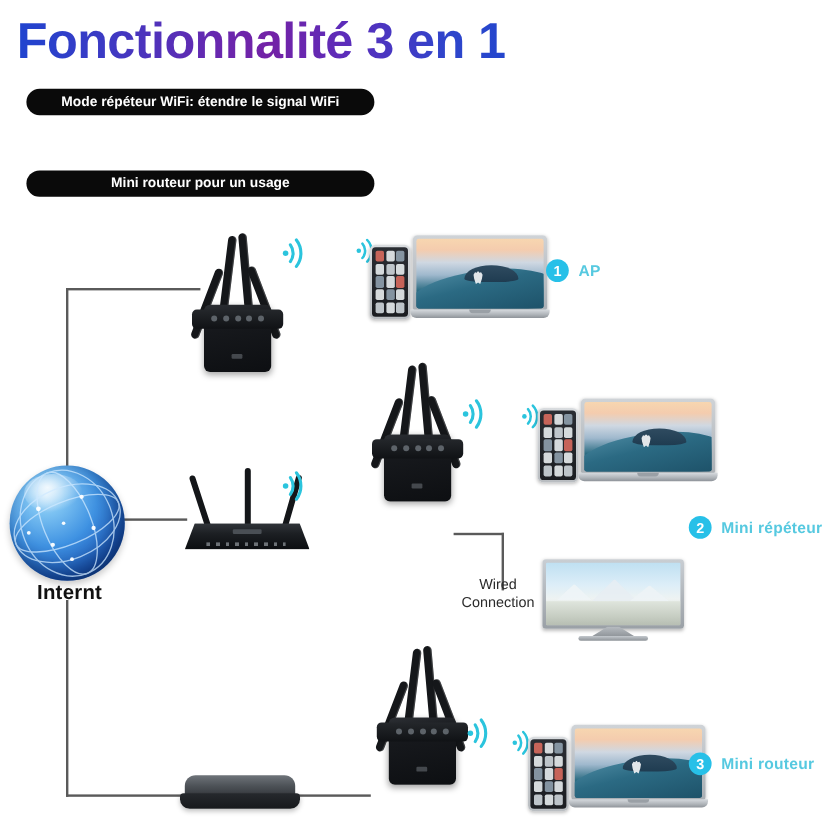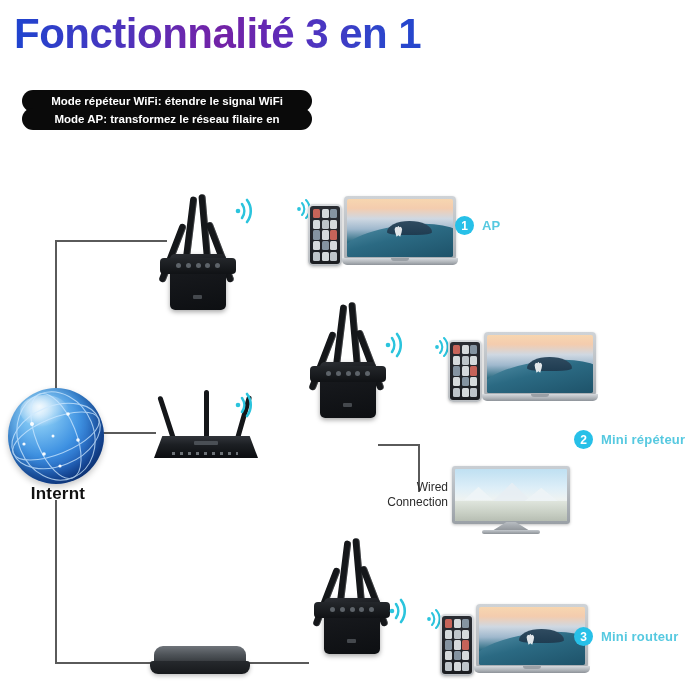--- a/index.html
+++ b/index.html
@@ -20,21 +20,21 @@
     white-space:nowrap;line-height:1.05;
   }
 
   
   .pill{
     position:absolute;background:#0a0a0a;border-radius:14px;
     color:#ffffff;font-size:11.5px;font-weight:bold;
     display:flex;align-items:center;justify-content:center;
     text-align:center;white-space:nowrap;
   }
-  #pill0{left:22px;top:74px;width:290px;height:22px;margin-top:16px;}
+  #pill0{left:22px;top:74px;width:290px;height:22px;}
   #pill1{left:22px;top:108px;width:290px;height:22px;}
   #pill2{left:22px;top:142px;width:290px;height:22px;}
 
   
   .wire{position:absolute;background:#5a5a5a;}
   .wire.h{height:2px;}
   .wire.v{width:2px;}
 
   
   #globe-wrap{position:absolute;left:6px;top:388px;width:106px;height:112px;}
@@ -169,21 +169,21 @@
   #tv .m1{position:absolute;left:8%;top:34%;width:26%;height:26%;background:#eef4f7;opacity:.85;
     clip-path:polygon(50% 0,100% 100%,0 100%);}
   #tv .m2{position:absolute;left:34%;top:26%;width:34%;height:36%;background:#e7eef3;opacity:.8;
     clip-path:polygon(50% 0,100% 100%,0 100%);}
   #tv .m3{position:absolute;left:62%;top:36%;width:30%;height:26%;background:#edf3f6;opacity:.85;
     clip-path:polygon(50% 0,100% 100%,0 100%);}
   #tv .land{position:absolute;left:0;top:62%;width:100%;height:38%;
     background:linear-gradient(180deg,#dfe5dd 0%,#c8cfc4 60%,#b7beb3 100%);}
 
   
-  #wired-label{position:absolute;left:382px;top:480px;width:66px;text-align:right;
+  #wired-label{position:absolute;left:382px;top:480px;width:66px;text-align:center;
     font-size:12px;color:#2b2b2b;line-height:15px;}
 
   
   .mode{position:absolute;display:flex;align-items:center;gap:8px;white-space:nowrap;}
   .mode .num{
     width:19px;height:19px;border-radius:50%;background:#27c0e8;color:#ffffff;
     font-size:12px;font-weight:bold;display:flex;align-items:center;justify-content:center;
     flex:0 0 auto;
   }
   .mode .txt{font-size:13px;font-weight:bold;color:#56c9e0;letter-spacing:.2px;}
@@ -192,21 +192,21 @@
   #mode3{left:574px;top:627px;}
 </style>
 </head>
 <body>
 
 <div class="stage">
 
   <div id="title">Fonctionnalité 3 en 1</div>
 
   <div class="pill" id="pill0">Mode répéteur WiFi: étendre le signal WiFi</div>
-  <div class="pill" id="pill1">Mode AP: transformez le réseau filaire en</div>
+  <div class="pill" id="pill2">Mini routeur pour un usage</div>
 
   <div class="wire v" style="left:55px;top:240px;height:158px;"></div>
   <div class="wire h" style="left:55px;top:240px;width:112px;"></div>
 
   <div class="wire h" style="left:98px;top:432px;width:58px;"></div>
 
   <div class="wire v" style="left:55px;top:500px;height:164px;"></div>
   <div class="wire h" style="left:55px;top:662px;width:104px;"></div>
 
   <div class="wire h" style="left:243px;top:662px;width:66px;"></div>

